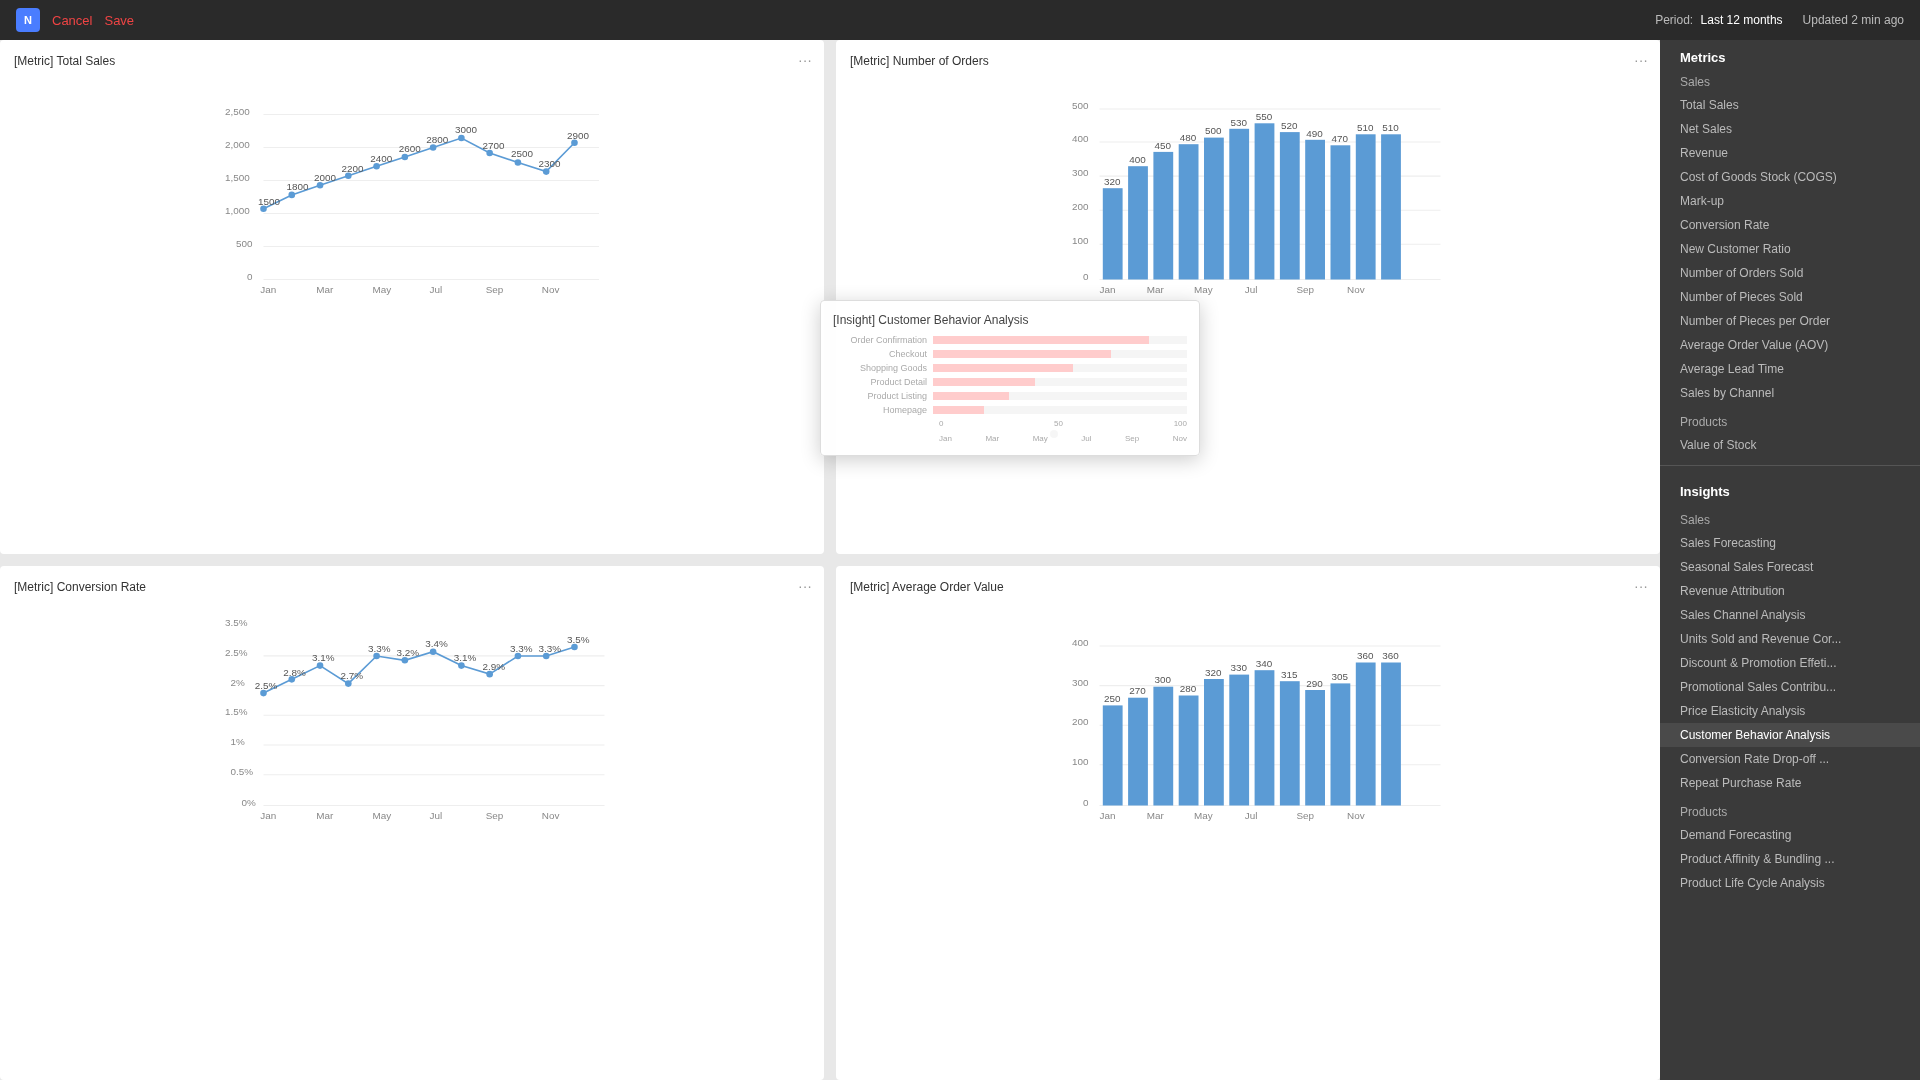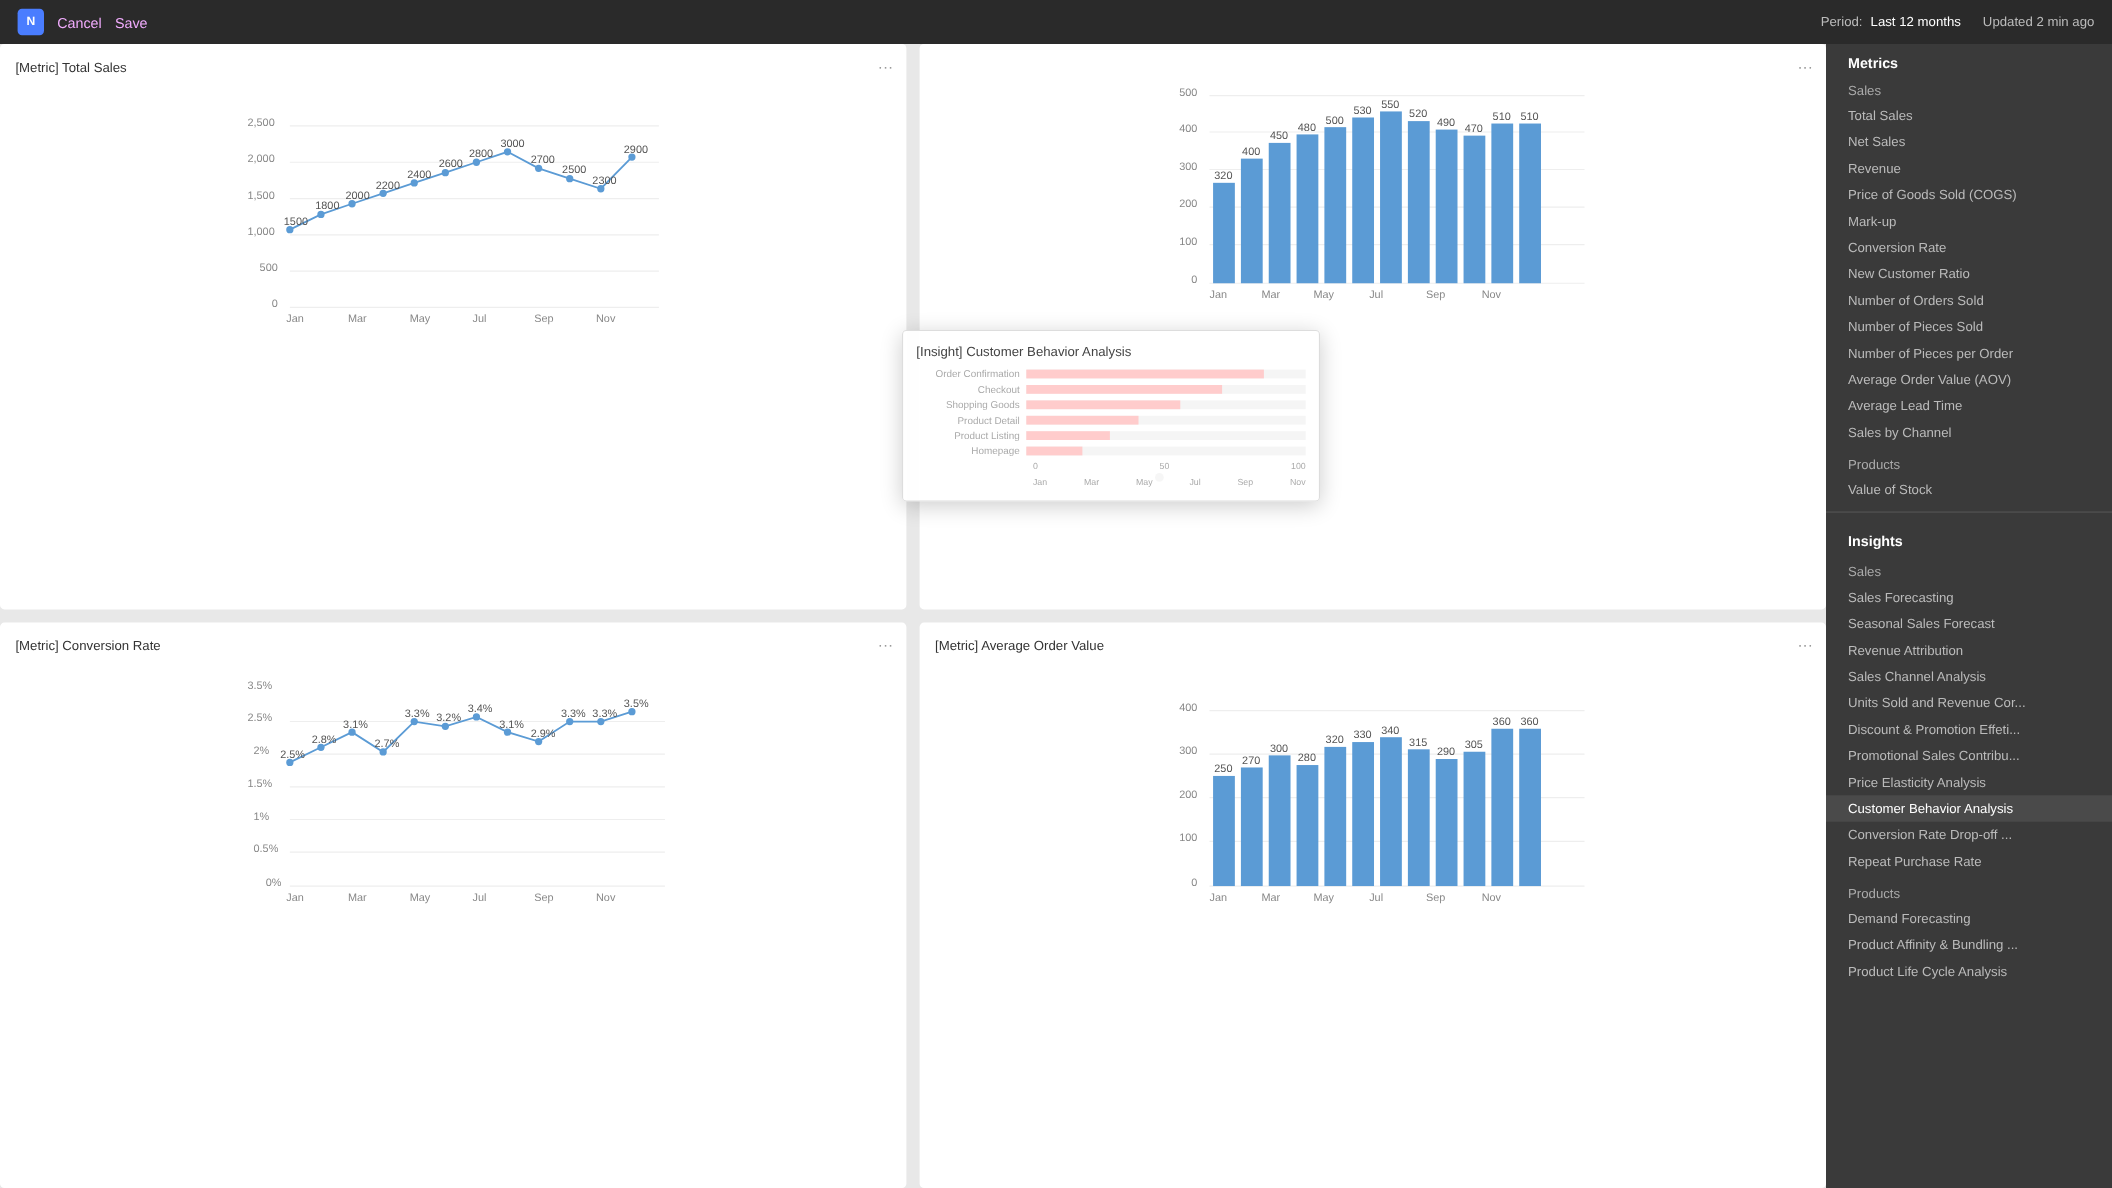--- a/index.html
+++ b/index.html
@@ -11,21 +11,21 @@
       height: 40px;
       display: flex;
       align-items: center;
       padding: 0 16px;
       color: #fff;
       font-size: 13px;
       justify-content: space-between;
     }
     #topbar-left { display: flex; align-items: center; gap: 12px; }
     #topbar-logo { width: 24px; height: 24px; background: #4a7dff; border-radius: 4px; display: flex; align-items: center; justify-content: center; font-weight: bold; font-size: 11px; color: white; }
-    .topbar-btn { cursor: pointer; color: #f0abfc; font-size: 13px; }
+    .topbar-btn { cursor: pointer; color: #ef4444; font-size: 13px; }
     #topbar-right { display: flex; align-items: flex-start; gap: 20px; color: #bbb; font-size: 12px; }
 
     
     #main {
       display: flex;
       height: calc(100vh - 40px);
     }
 
     
     #dashboard {
@@ -249,20 +249,21 @@
         <text class="axis-label" x="42" y="197">Jan</text>
         <text class="axis-label" x="93" y="197">Mar</text>
         <text class="axis-label" x="144" y="197">May</text>
         <text class="axis-label" x="196" y="197">Jul</text>
         <text class="axis-label" x="247" y="197">Sep</text>
         <text class="axis-label" x="298" y="197">Nov</text>
       </svg>
     </div>
 
     <div class="chart-card">
+      <div class="chart-card-title">[Metric] Number of Orders</div>
       <span class="chart-card-menu">···</span>
       <svg class="chart-svg" viewBox="0 0 360 200">
 
         <text class="axis-label" x="30" y="185">0</text>
         <text class="axis-label" x="20" y="153">100</text>
         <text class="axis-label" x="20" y="122">200</text>
         <text class="axis-label" x="20" y="91">300</text>
         <text class="axis-label" x="20" y="60">400</text>
         <text class="axis-label" x="20" y="30">500</text>
 
@@ -440,21 +441,21 @@
 
   </div>
 
   <div id="right-panel">
     <div class="panel-section-title">Metrics</div>
     <div class="panel-section-title" style="font-size:12px; color:#aaa; font-weight:400; padding-top:6px;">Sales</div>
 
     <div class="panel-item">Total Sales</div>
     <div class="panel-item">Net Sales</div>
     <div class="panel-item">Revenue</div>
-    <div class="panel-item">Price of Goods Sold (COGS)</div>
+    <div class="panel-item">Cost of Goods Stock (COGS)</div>
     <div class="panel-item">Mark-up</div>
     <div class="panel-item">Conversion Rate</div>
     <div class="panel-item">New Customer Ratio</div>
     <div class="panel-item">Number of Orders Sold</div>
     <div class="panel-item">Number of Pieces Sold</div>
     <div class="panel-item">Number of Pieces per Order</div>
     <div class="panel-item">Average Order Value (AOV)</div>
     <div class="panel-item">Average Lead Time</div>
     <div class="panel-item">Sales by Channel</div>
 

